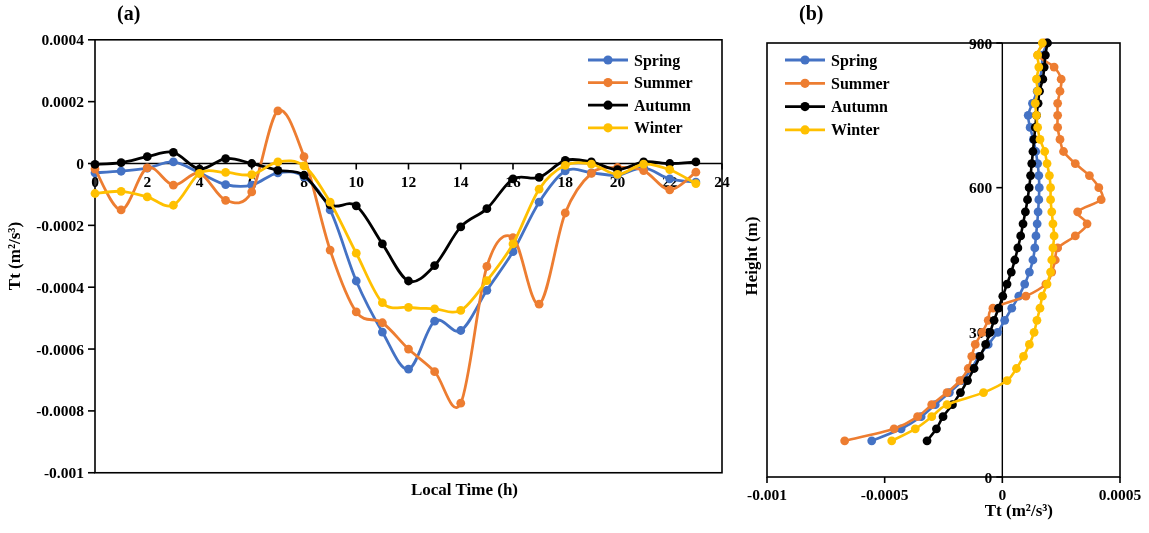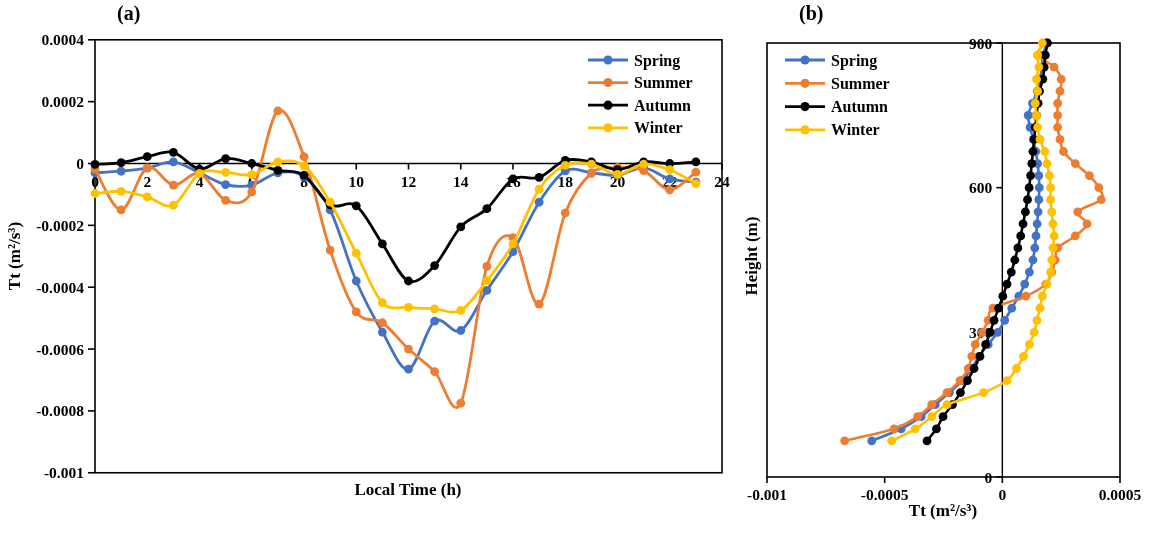--- a/index.html
+++ b/index.html
@@ -4,21 +4,21 @@
 <style>
   html,body{margin:0;padding:0;background:#fff;}
   #figure{position:relative;width:1149px;height:533px;background:#fff;overflow:hidden;
           font-family:"Liberation Serif","DejaVu Serif",serif;}
   svg{position:absolute;top:0;left:0;}
   #svg-a{left:0;}
   #svg-b{left:740px;}
   .ptitle{position:absolute;font-weight:bold;font-size:20px;color:#000;}
   #title-a{left:117px;top:2px;}
   #title-b{left:799px;top:2px;}
-  .axlab{position:absolute;font-weight:bold;font-size:17px;color:#000;text-align:center;}
+  .axlab{position:absolute;font-weight:bold;font-size:17px;color:#000;text-align:right;}
   #xlab-a{left:298px;top:480px;width:220px;}
   #xlab-b{left:833px;top:501px;width:220px;}
   .axlab-rot{position:absolute;font-weight:bold;font-size:17px;color:#000;text-align:center;
              width:200px;transform:rotate(-90deg);}
   #ylab-a{left:-85px;top:246px;}
   #ylab-b{left:652px;top:246px;}
   text{font-family:"Liberation Serif","DejaVu Serif",serif;font-weight:bold;fill:#000;}
 </style>
 </head>
 <body>

